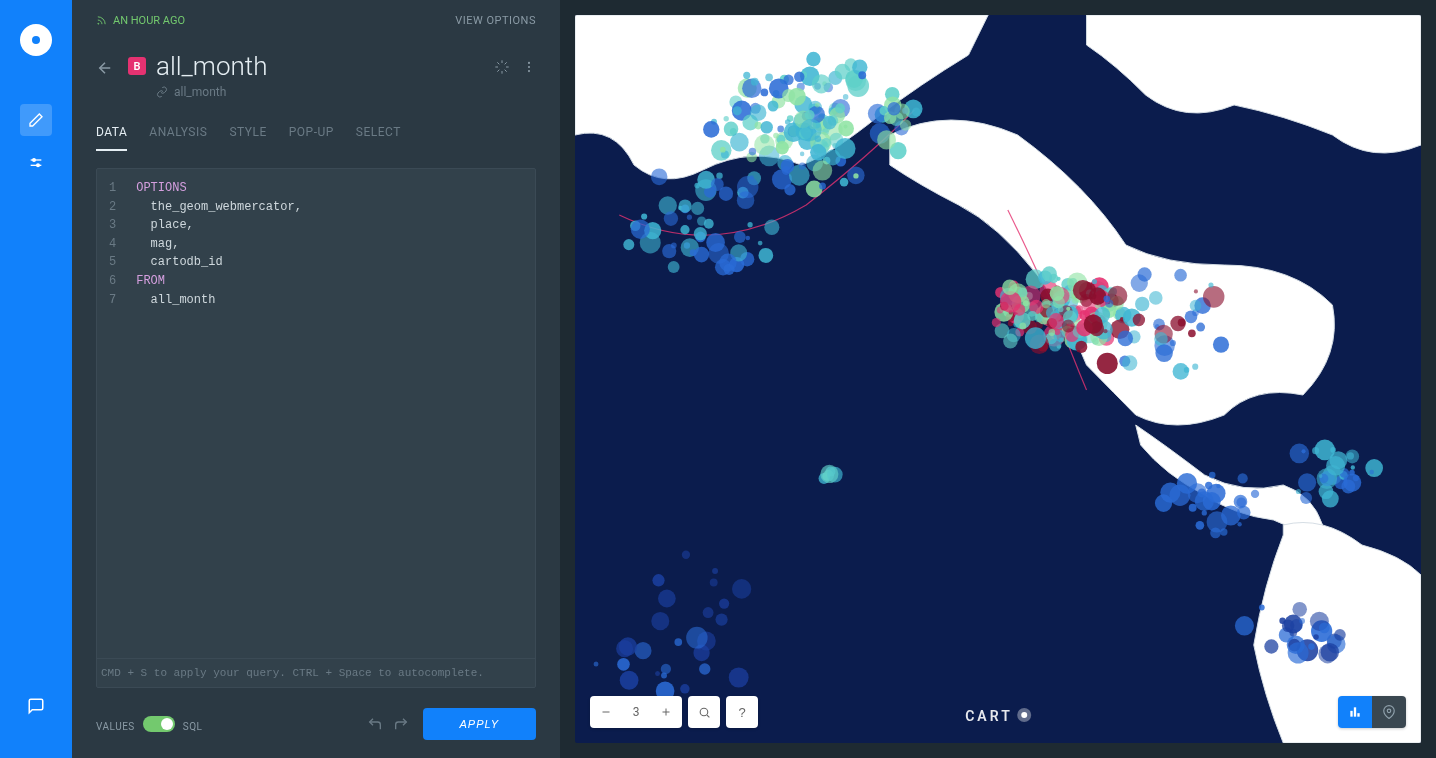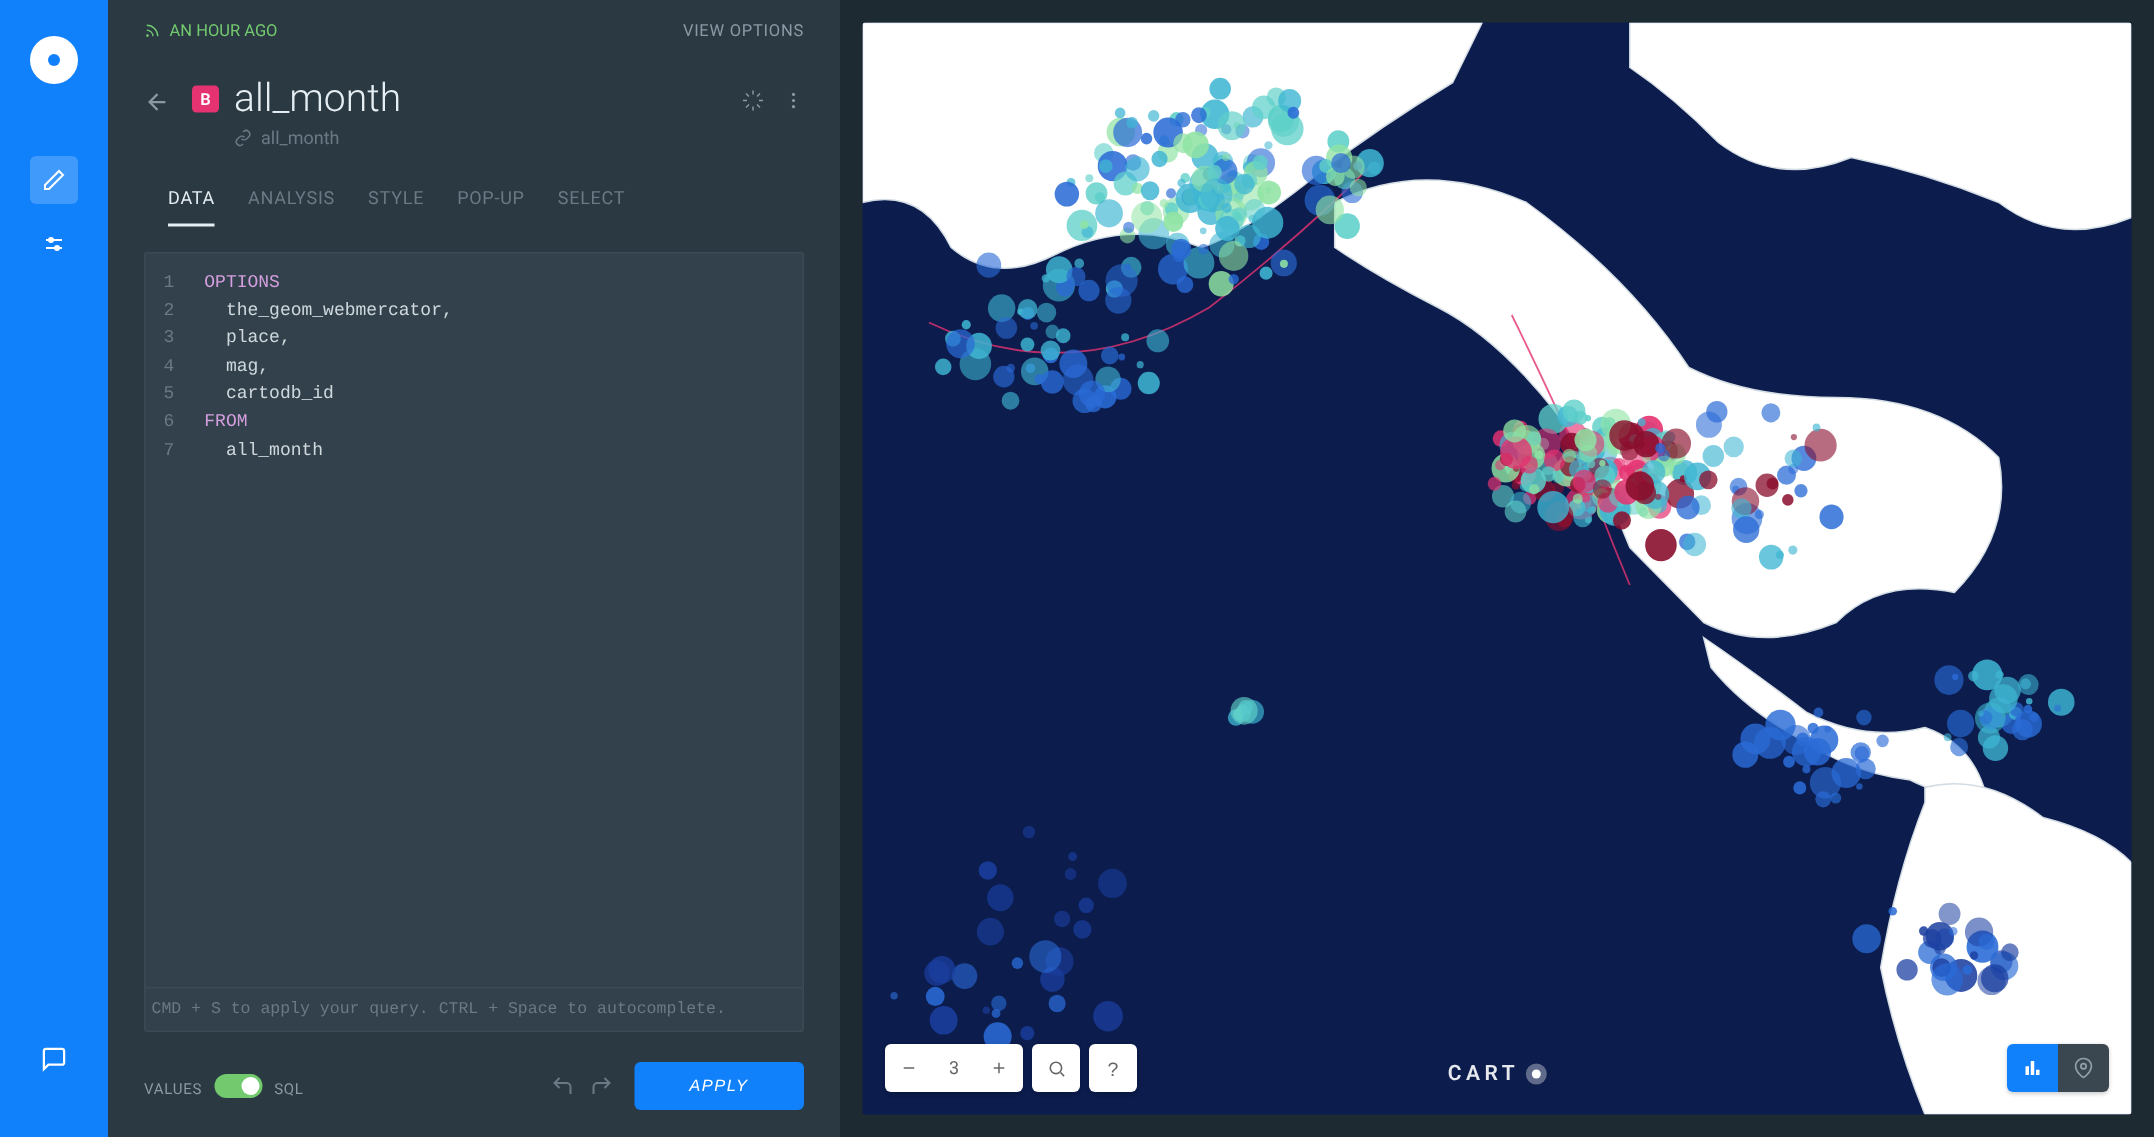--- a/index.html
+++ b/index.html
@@ -101,21 +101,21 @@
   }
   .subtitle-row {
     display:flex; align-items:center; gap:6px;
     margin-top:4px; color:var(--text-dim); font-size:12px;
     padding-left:28px;
   }
   .header-actions { display:flex; gap:12px; align-items:center; color:var(--text-muted); margin-top:8px;}
   .icon-btn { cursor:pointer; }
 
   .tabs {
-    display:flex; gap:22px; padding: 0 40px;
+    display:flex; gap:22px; padding: 0 24px;
     border-bottom:1px solid transparent;
     font-size:12px; letter-spacing:0.5px;
     color: var(--text-dim);
   }
   .tab { padding: 10px 0; cursor:pointer; }
   .tab.active {
     color: var(--text-bright);
     border-bottom: 2px solid var(--text-bright);
   }
 
@@ -216,21 +216,21 @@
     border:none; background:transparent;
   }
   .mc-zoom-level {
     width:28px; text-align:center; font-size:12px; color:#666;
   }
 
   .carto-attrib {
     position:absolute; left:50%; bottom:34px; transform:translateX(-50%);
     color: rgba(255,255,255,0.9); font-size:14px; letter-spacing:3px;
     font-weight:600;
-    display:flex;align-items:center;gap:4px;
+    display:flex;align-items:flex-start;gap:4px;
   }
   .carto-attrib .dot{
     width:14px;height:14px;border-radius:50%;
     background: rgba(255,255,255,0.35);
     display:inline-flex;align-items:center;justify-content:center;
   }
   .carto-attrib .dot::after{content:"";width:6px;height:6px;border-radius:50%;background:#fff;}
 
   .map-right-controls{
     position:absolute; right:30px; bottom:30px;

